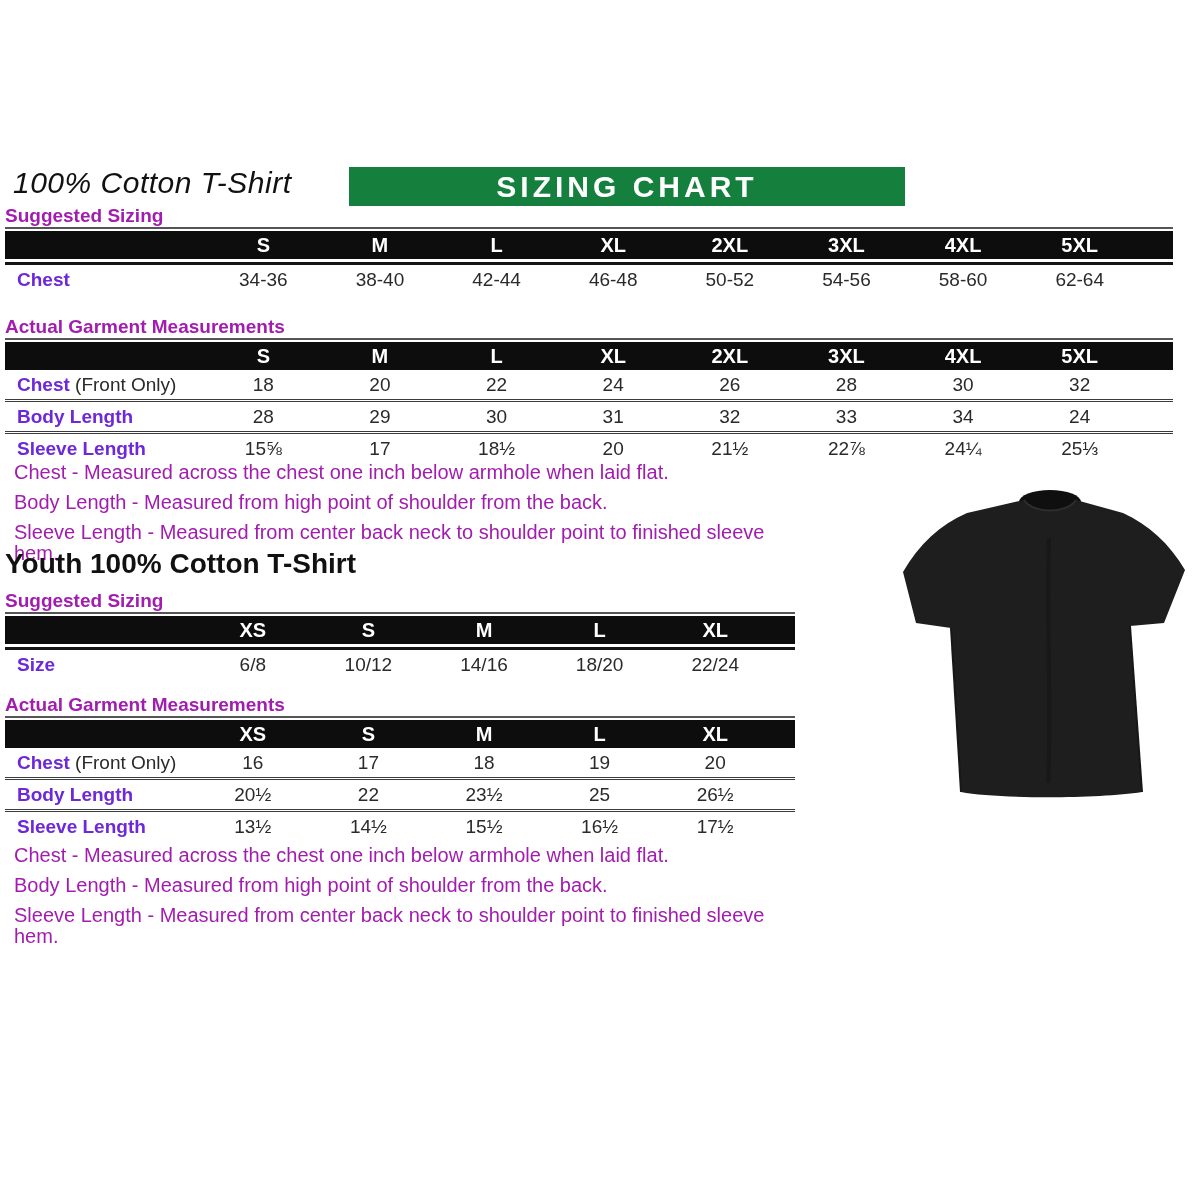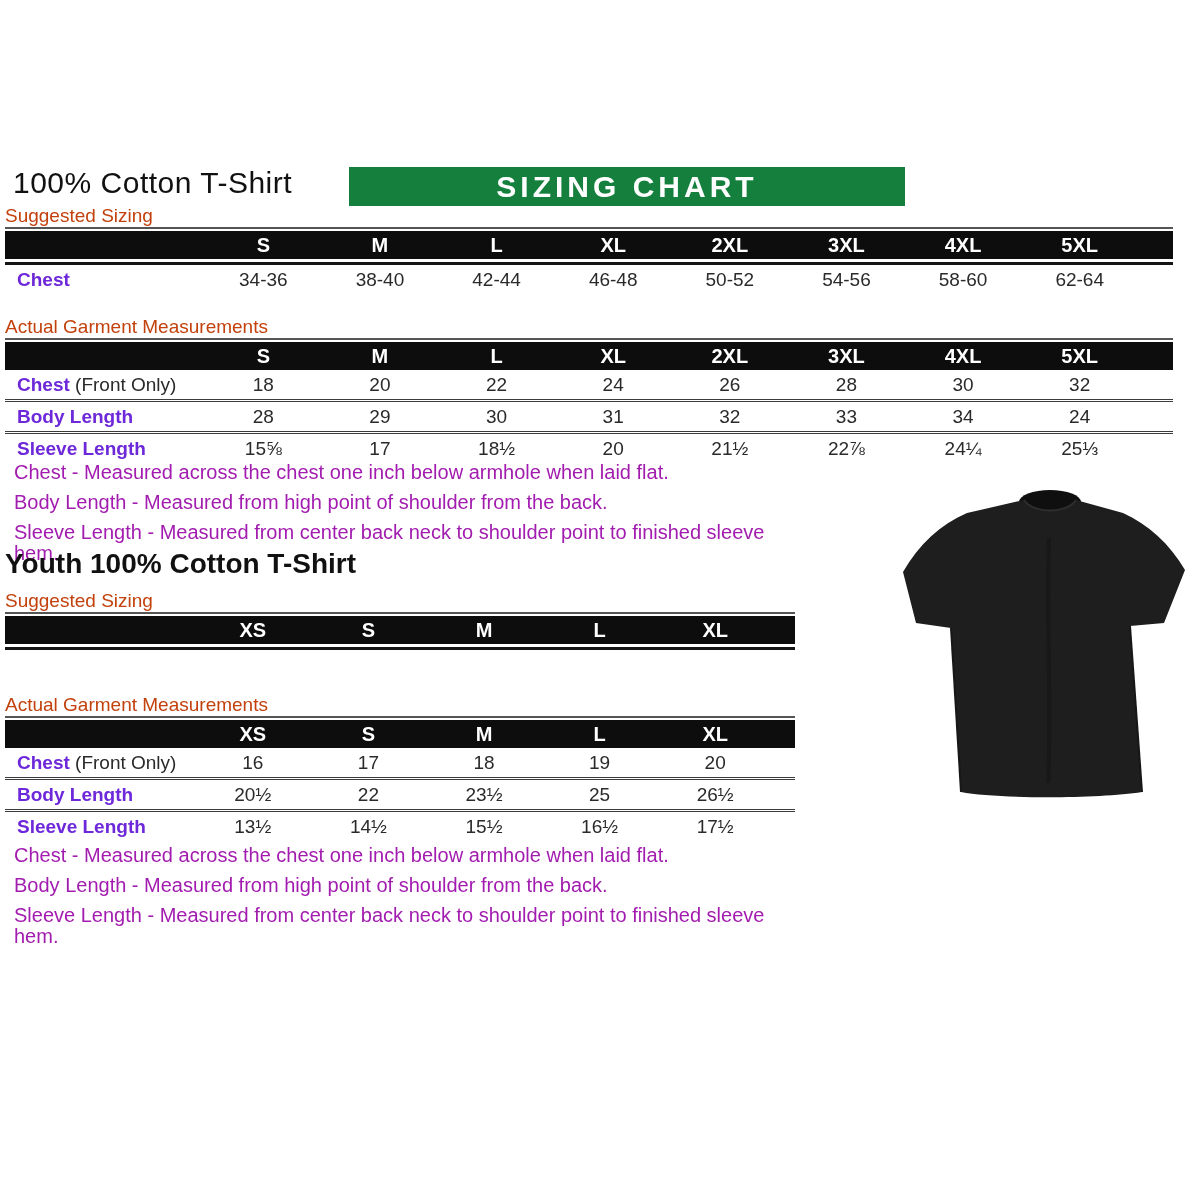--- a/index.html
+++ b/index.html
@@ -3,30 +3,30 @@
 <meta charset="utf-8">
 <style>
   html,body{margin:0;padding:0;}
   body{
     width:1200px;height:1200px;position:relative;background:#ffffff;
     font-family:"Liberation Sans","DejaVu Sans",sans-serif;color:#1a1a1a;
     overflow:hidden;
   }
   .abs{position:absolute;}
   
-  .page-title{left:13px;top:166px;font-size:30px;font-weight:400;color:#111;letter-spacing:0.5px;}
+  .page-title{left:13px;top:166px;font-size:30px;font-weight:400;color:#111;letter-spacing:0.5px;font-style:italic;}
   .banner{
     left:349px;top:167px;width:556px;height:39px;background:#15803d;
     display:flex;align-items:center;justify-content:center;
     color:#fff;font-size:30px;font-weight:700;letter-spacing:4px;
   }
   .youth-title{left:5px;top:548px;font-size:28px;font-weight:700;color:#111;}
   
   .sec{left:5px;}
-  .sec-label{font-size:19px;color:#c2410c;height:22px;line-height:22px;}
+  .sec-label{font-size:19px;color:#a21caf;height:22px;line-height:22px;font-weight:bold;}
   .thinline{height:2px;background:#555;margin-top:0px;}
   .gap2{height:2px;}
   
   .trow{display:grid;align-items:center;}
   .adult .trow{grid-template-columns:200px repeat(8,1fr);padding-right:35px;}
   .youthT .trow{grid-template-columns:190px repeat(5,1fr);padding-right:22px;}
   .hdr{background:#0d0d0d;height:28px;color:#fff;font-weight:700;font-size:20px;}
   .hdr .cell{text-align:center;}
   .rule{height:3px;background:#151515;margin-top:3px;}
   .drow{height:29px;font-size:19px;}
@@ -143,20 +143,28 @@
   <div class="gap2"></div>
   <div class="trow hdr">
     <div class="cell rlabel"></div>
     <div class="cell">XS</div>
     <div class="cell">S</div>
     <div class="cell">M</div>
     <div class="cell">L</div>
     <div class="cell">XL</div>
   </div>
   <div class="rule"></div>
+  <div class="trow drow sug-row">
+    <div class="cell rlabel"><b>Size</b></div>
+    <div class="cell">6/8</div>
+    <div class="cell">10/12</div>
+    <div class="cell">14/16</div>
+    <div class="cell">18/20</div>
+    <div class="cell">22/24</div>
+  </div>
 </div>
 
 <div class="abs sec youthT" style="top:694px;width:790px;">
   <div class="sec-label">Actual Garment Measurements</div>
   <div class="thinline"></div>
   <div class="gap2"></div>
   <div class="trow hdr">
     <div class="cell rlabel"></div>
     <div class="cell">XS</div>
     <div class="cell">S</div>

